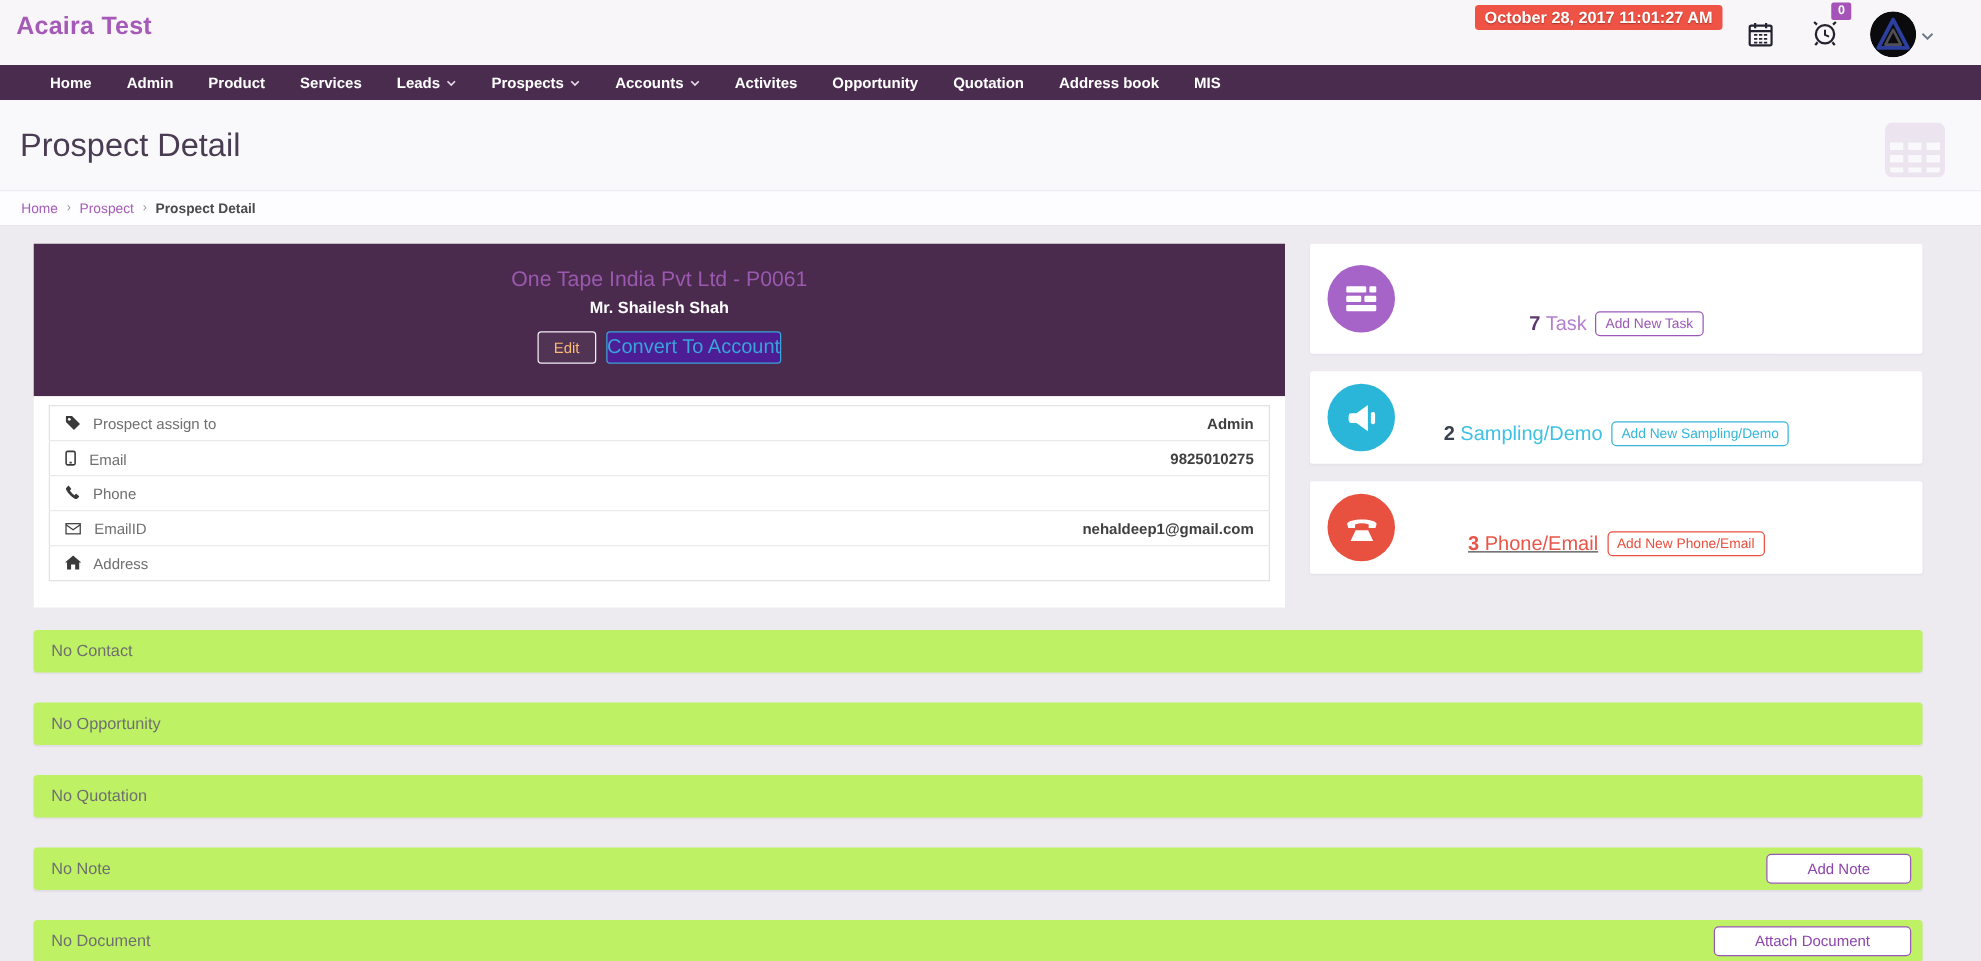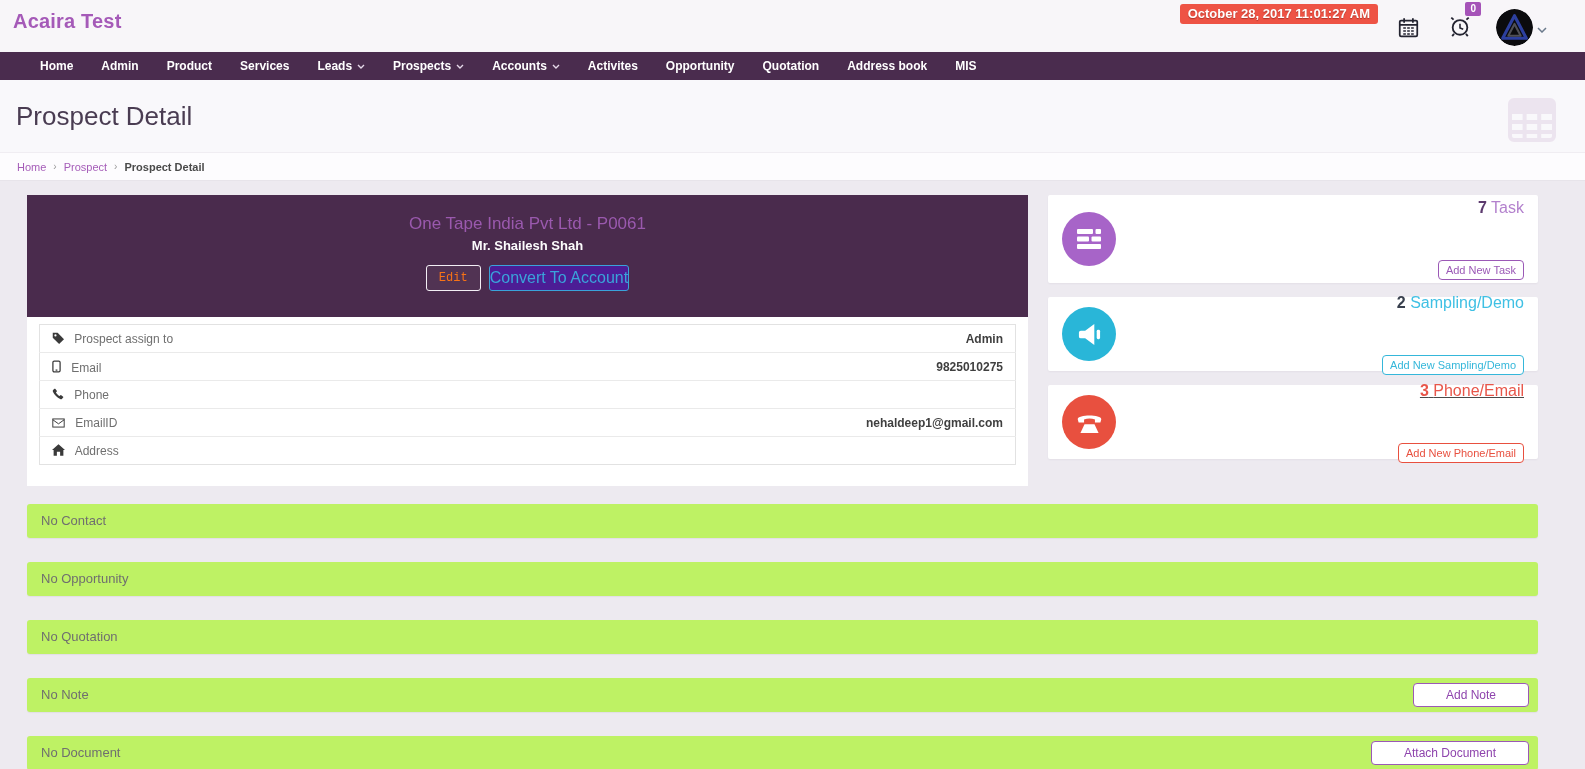--- a/index.html
+++ b/index.html
@@ -36,34 +36,34 @@
   
   .main { display:flex; margin:14px 0 0 27px; width:1511px; }
   .left-col { width:1001px; margin-right:20px; }
   .right-col { width:490px; }
 
   
   .hero { height:122px; background:#4a2b4d; display:flex; flex-direction:column; align-items:center; padding-top:19px; }
   .hero-name { font-size:17px; color:#9a59ae; margin-bottom:4px; }
   .hero-sub { font-size:13px; font-weight:600; color:#fdfdfd; margin-bottom:12px; }
   .hero-actions { display:flex; gap:8px; }
-  .btn-edit { background:rgba(255,255,255,.04); border:1px solid #f3eef5; color:#f97316; font-size:12px; padding:3px 12px; border-radius:3px; cursor:pointer; font-family:Liberation Mono, monospace; }
+  .btn-edit { background:rgba(255,255,255,.04); border:1px solid #f3eef5; color:#fdba74; font-size:12px; padding:3px 12px; border-radius:3px; cursor:pointer; font-family:Liberation Sans, sans-serif; }
   .btn-convert { background:#4c1d95; border:1px solid #3aa3da; color:#3aa3da; font-size:16px; padding:3px 0; border-radius:3px; cursor:pointer; font-family:inherit; }
 
   
   .detail-panel { background:#fff; height:169px; padding:7px 12px; }
   .detail-table { width:100%; border:1px solid #e2e2e2; border-collapse:collapse; }
   .detail-table td { border-bottom:1px solid #eaeaea; height:28px; font-size:12px; }
   .detail-table tr:last-child td { border-bottom:none; }
   .cell-label { color:#6f6f6f; padding-left:12px; }
   .cell-label .ficon { color:#3a3a3a; margin-right:7px; position:relative; top:1px; }
   .cell-value { text-align:right; padding-right:12px; color:#3f3f3f; font-weight:600; }
 
   
-  .sum-card { position:relative; background:#fff; border-radius:2px; margin-bottom:14px; padding:14px; display:flex; flex-direction:column; align-items:flex-end; justify-content:center; gap:7px; box-shadow:0 1px 2px rgba(60,40,70,.05); }
+  .sum-card { position:relative; background:#fff; border-radius:2px; margin-bottom:14px; padding:14px; display:flex; flex-direction:row; align-items:flex-end; justify-content:center; gap:7px; box-shadow:0 1px 2px rgba(60,40,70,.05); }
   .sum-card.h1 { height:88px; } .sum-card.h2 { height:74px; }
   .circle { position:absolute; left:14px; top:50%; transform:translateY(-50%); width:54px; height:54px; border-radius:50%; display:flex; align-items:center; justify-content:center; }
   .circle-task { background:#a764c8; }
   .circle-sampling { background:#29b6d8; }
   .circle-phone { background:#e8503f; }
   .count-line { font-size:16px; text-decoration:none; }
   .count { font-weight:700; }
   .card-task .count { color:#5c3a6e; } .card-task .count-label { color:#b381cd; }
   .card-sampling .count { color:#39404e; } .card-sampling .count-label { color:#3fc0e4; }
   .card-phone .count-line { text-decoration:underline; }

